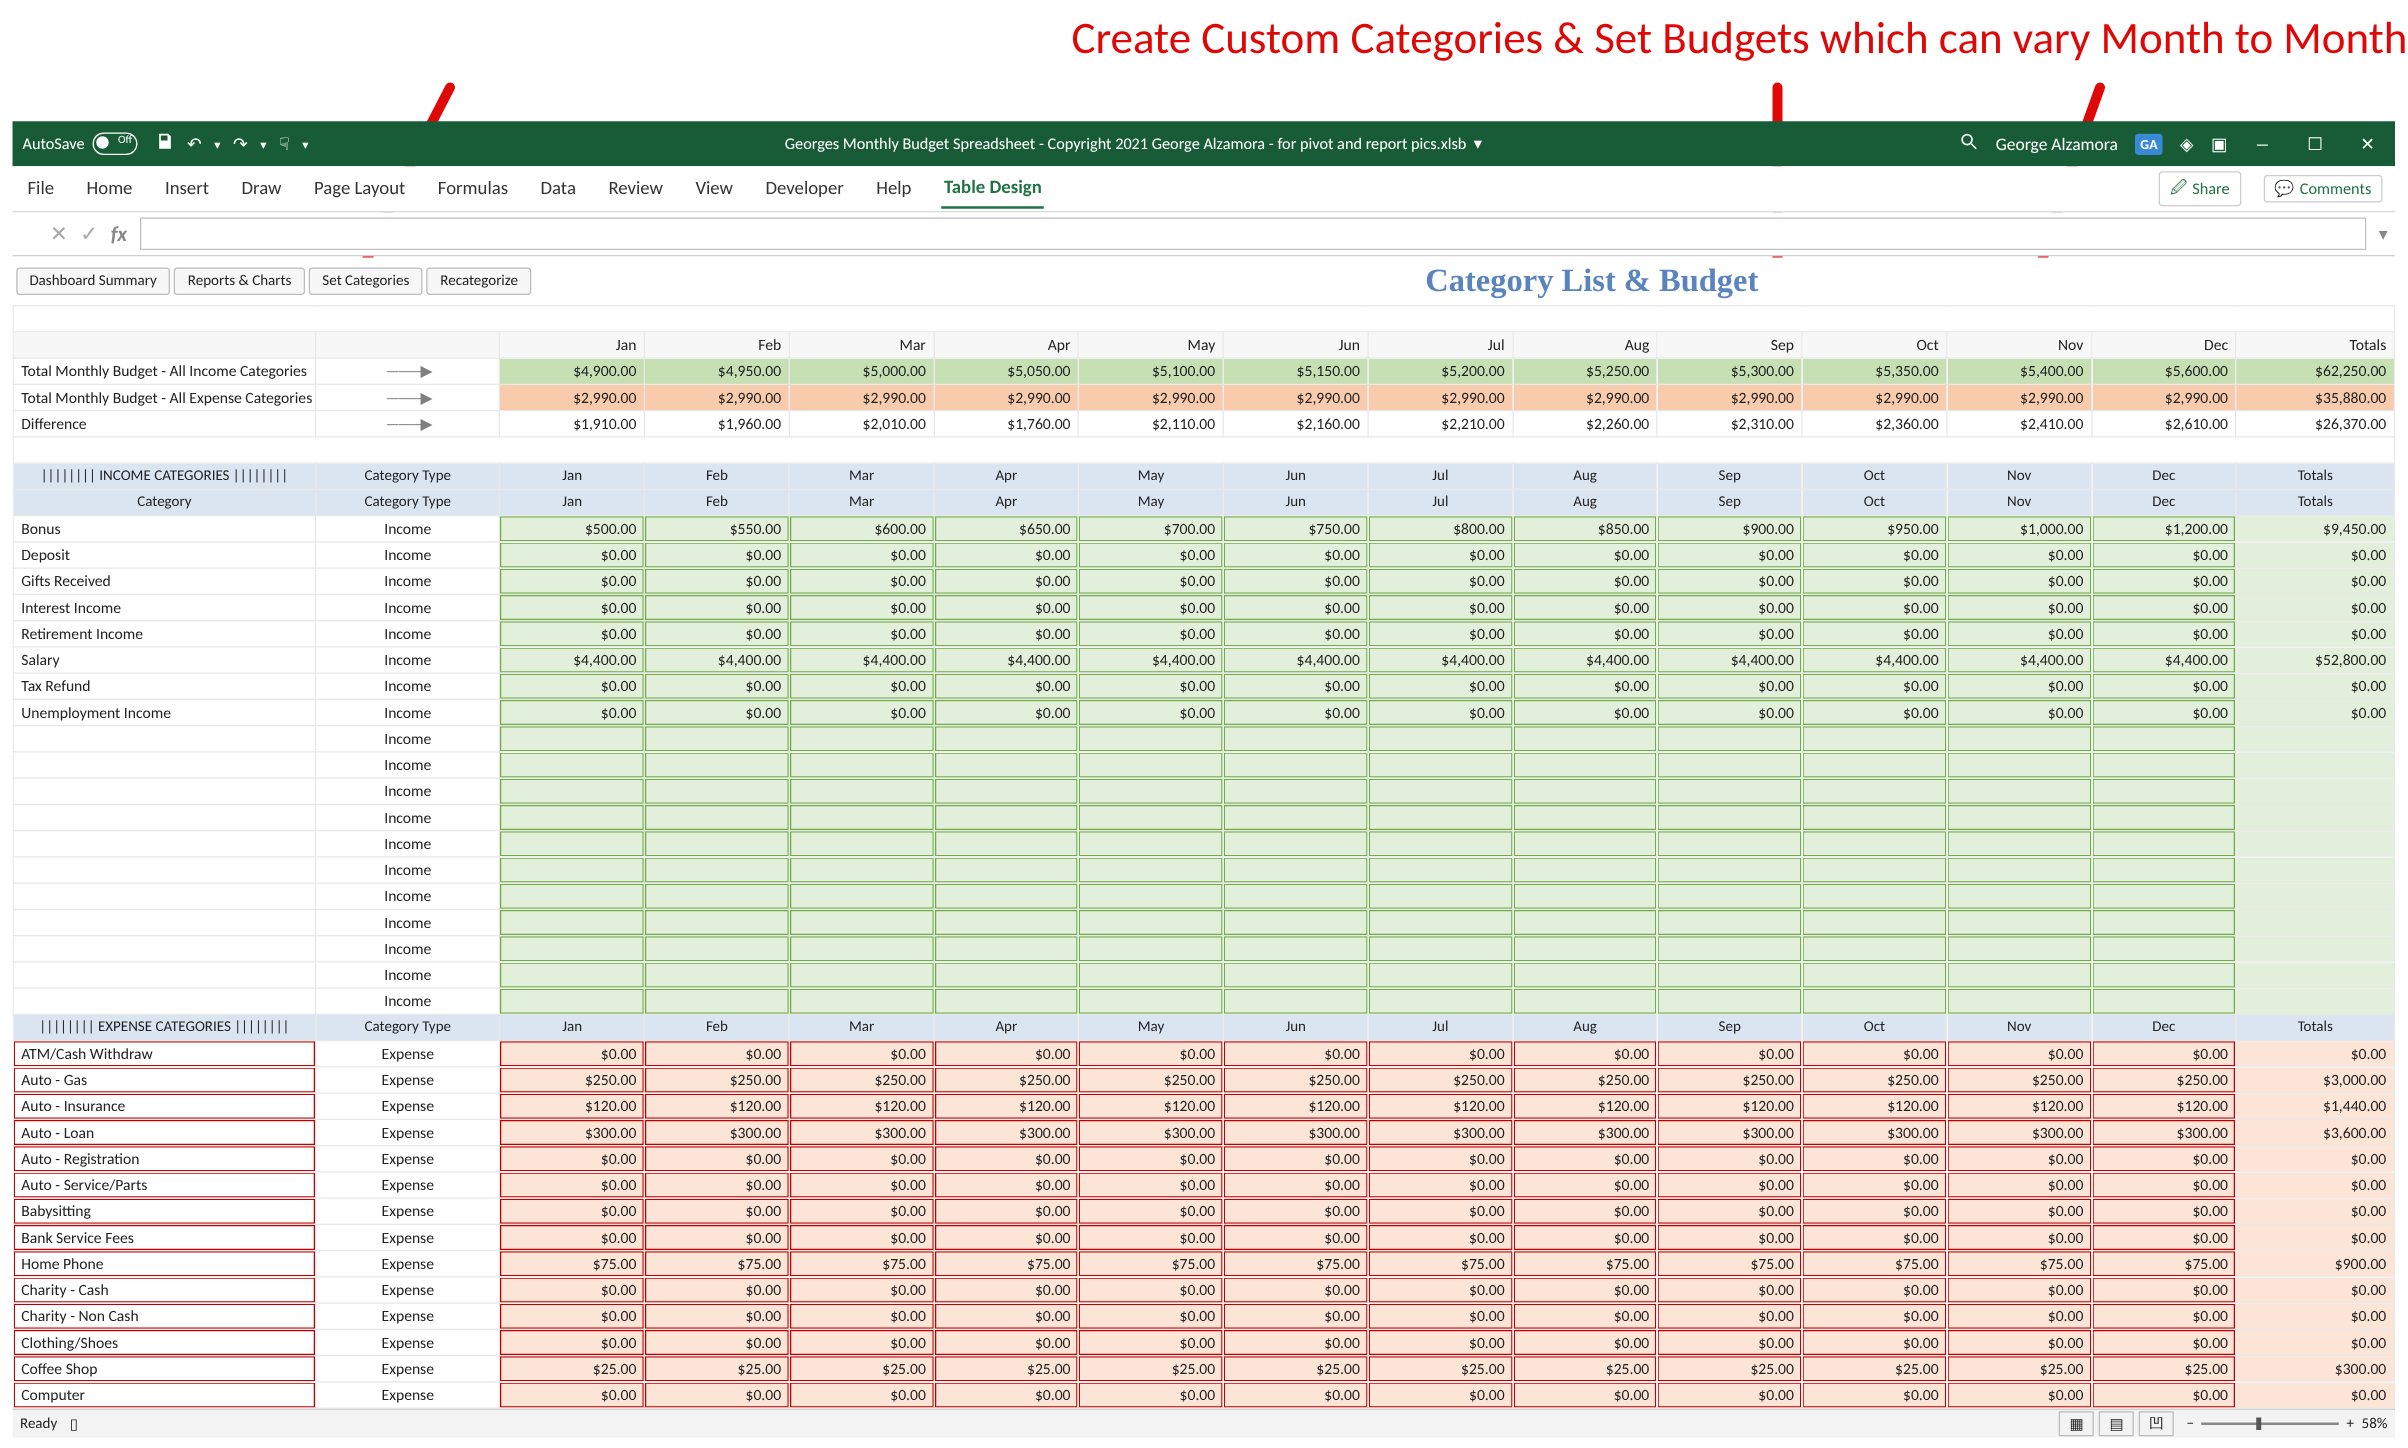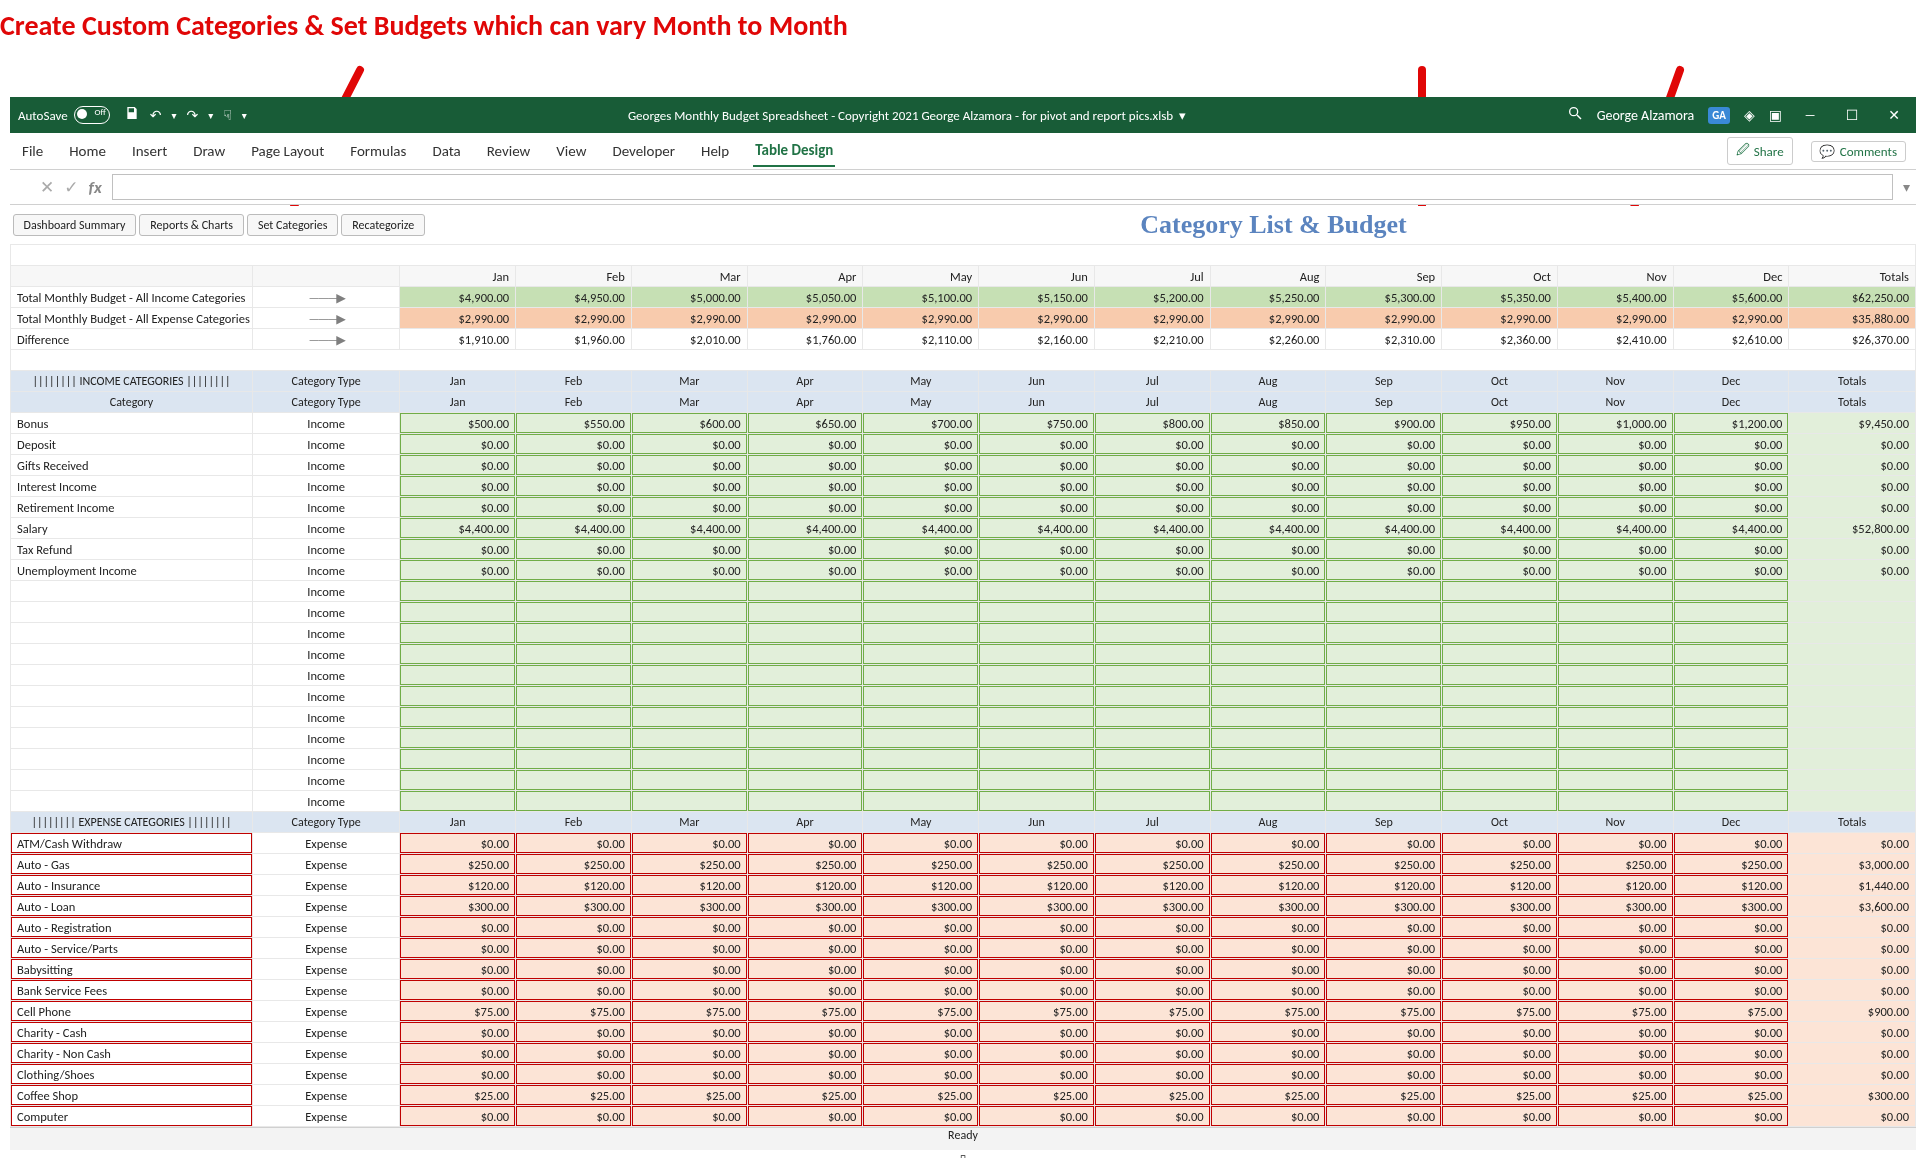--- a/index.html
+++ b/index.html
@@ -11,21 +11,21 @@
     --expense-pink:#fce4d6;
     --summary-income:#c6e0b4;
     --summary-expense:#f8cbad;
     --annotation-red:#e00707;
     --tab-active:#217346;
     --link-blue:#5b84bf;
   }
   html,body{margin:0;padding:0;font-family:'Segoe UI',Calibri,Arial,sans-serif;font-size:14px;color:#222;background:#fff;}
   .wrap{width:1926px;height:1158px;position:relative;overflow:hidden;}
 
-  .annotation{position:absolute;left:0;right:0;top:8px;text-align:left;font-size:28px;font-weight:700;color:var(--annotation-red);user-select:none;}
+  .annotation{position:absolute;left:0;right:0;top:8px;text-align:right;font-size:36px;font-weight:400;color:var(--annotation-red);user-select:none;}
   .arrow{position:absolute;pointer-events:none;}
   .arrow .line{stroke:var(--annotation-red);stroke-width:8;stroke-linecap:round;fill:none;}
   .arrow .head{fill:var(--annotation-red);}
 
   
   .titlebar{position:absolute;top:97px;left:10px;right:10px;height:36px;background:var(--title-green);color:#fff;display:flex;align-items:center;padding:0 8px;gap:10px;}
   .autosave{display:flex;align-items:center;gap:6px;font-size:13px;}
   .pill{width:34px;height:16px;border:1.5px solid #fff;border-radius:10px;position:relative;}
   .pill .knob{width:10px;height:10px;border-radius:50%;background:#fff;position:absolute;top:1.5px;left:2px;}
   .pill .off{position:absolute;right:3px;top:-1px;font-size:9px;}
@@ -62,21 +62,21 @@
   .hdr-row td{background:#f7f7f7;}
   .sec-hdr td{background:var(--sel-blue-bg);text-align:center;font-size:12px}
   .sec-hdr td:first-child{text-align:center;font-weight:400;}
   .inc-row td.num{background:var(--income-green);}
   .exp-row td.num{background:var(--expense-pink);}
   .sum-income td.num{background:var(--summary-income);}
   .sum-expense td.num{background:var(--summary-expense);}
   .narrow-arrow{color:#7f7f7f;letter-spacing:-2px;}
 
   
-  .status{position:absolute;left:10px;right:10px;bottom:8px;height:22px;border-top:1px solid #d0d0d0;background:#f3f3f3;display:flex;align-items:center;font-size:12px;padding:0 6px;gap:10px;flex-direction:column;}
+  .status{position:absolute;left:10px;right:10px;bottom:8px;height:22px;border-top:1px solid #d0d0d0;background:#f3f3f3;display:flex;align-items:center;font-size:12px;padding:0 6px;gap:10px;}
   .status .grow{flex:1;}
   .viewbtns{display:flex;gap:4px;}
   .viewbtns div{width:26px;height:18px;border:1px solid #bbb;display:flex;align-items:center;justify-content:center;}
   .zoom{display:flex;align-items:center;gap:6px;}
   .zoom .track{width:110px;height:2px;background:#888;position:relative;}
   .zoom .thumb{position:absolute;top:-4px;left:44px;width:4px;height:10px;background:#555;}
 
   
   col.c0{width:230px}col.c1{width:140px}col.cm{width:110px}col.ct{width:120px}
 </style>
@@ -766,21 +766,21 @@
             <td class="num" style="box-shadow: rgb(192, 0, 0) 0px 0px 0px 1px inset;">$0.00</td>
             <td class="num" style="box-shadow: rgb(192, 0, 0) 0px 0px 0px 1px inset;">$0.00</td>
             <td class="num" style="box-shadow: rgb(192, 0, 0) 0px 0px 0px 1px inset;">$0.00</td>
             <td class="num" style="box-shadow: rgb(192, 0, 0) 0px 0px 0px 1px inset;">$0.00</td>
             <td class="num" style="box-shadow: rgb(192, 0, 0) 0px 0px 0px 1px inset;">$0.00</td>
             <td class="num" style="box-shadow: rgb(192, 0, 0) 0px 0px 0px 1px inset;">$0.00</td>
             <td class="num" style="box-shadow: rgb(192, 0, 0) 0px 0px 0px 1px inset;">$0.00</td>
             <td class="num">$0.00</td>
           </tr>
           <tr class="exp-row">
-            <td style="box-shadow: rgb(192, 0, 0) 0px 0px 0px 1px inset;">Cell Phone</td>
+            <td style="box-shadow: rgb(192, 0, 0) 0px 0px 0px 1px inset;">Home Phone</td>
             <td class="ctr">Expense</td>
             <td class="num" style="box-shadow: rgb(192, 0, 0) 0px 0px 0px 1px inset;">$75.00</td>
             <td class="num" style="box-shadow: rgb(192, 0, 0) 0px 0px 0px 1px inset;">$75.00</td>
             <td class="num" style="box-shadow: rgb(192, 0, 0) 0px 0px 0px 1px inset;">$75.00</td>
             <td class="num" style="box-shadow: rgb(192, 0, 0) 0px 0px 0px 1px inset;">$75.00</td>
             <td class="num" style="box-shadow: rgb(192, 0, 0) 0px 0px 0px 1px inset;">$75.00</td>
             <td class="num" style="box-shadow: rgb(192, 0, 0) 0px 0px 0px 1px inset;">$75.00</td>
             <td class="num" style="box-shadow: rgb(192, 0, 0) 0px 0px 0px 1px inset;">$75.00</td>
             <td class="num" style="box-shadow: rgb(192, 0, 0) 0px 0px 0px 1px inset;">$75.00</td>
             <td class="num" style="box-shadow: rgb(192, 0, 0) 0px 0px 0px 1px inset;">$75.00</td>

